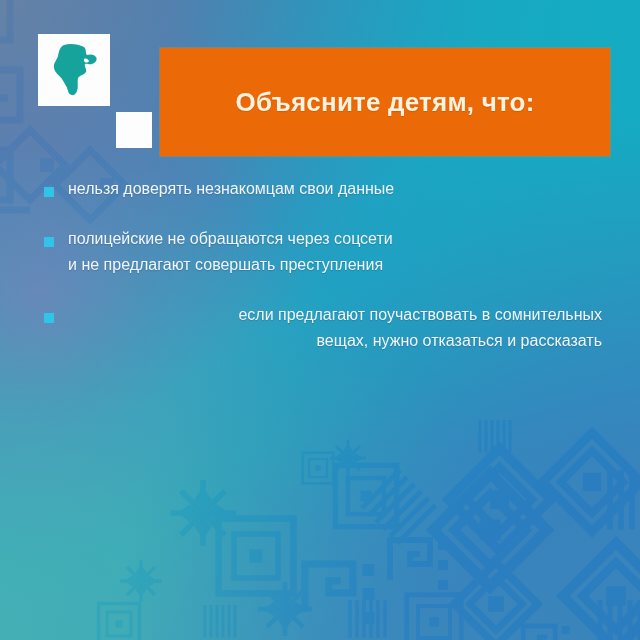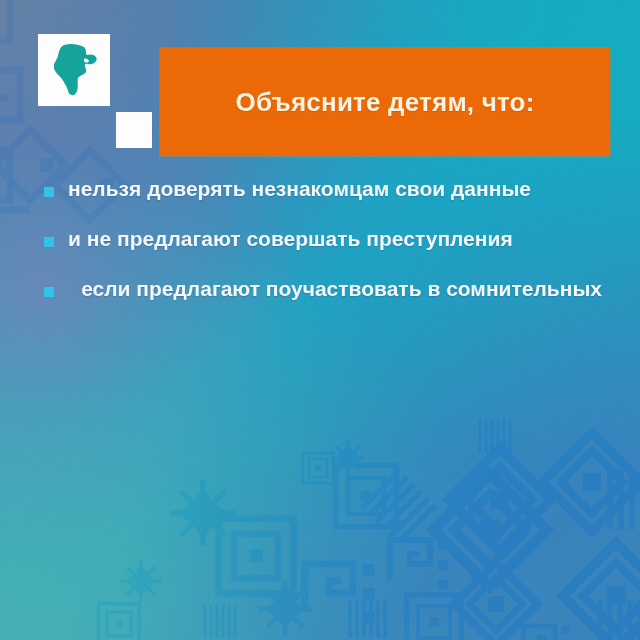--- a/index.html
+++ b/index.html
@@ -114,23 +114,23 @@
   }
   .bullet-item:last-child { margin-bottom: 0; text-align: right; }
   .bullet-marker {
     position: absolute;
     left: 2px; top: 11px;
     width: 10px; height: 10px;
     background: #2fc4e8;
   }
   .bullet-lines {
     color: #f3f7fa;
-    font-size: 21px;
+    font-size: 16px;
     line-height: 26px;
-    font-weight: bold;
+    font-weight: normal;
     text-shadow: 0 1px 1px rgba(30,70,110,0.30);
   }
   .bullet-lines .line { display: block; white-space: nowrap; }
 </style>
 </head>
 <body>
 
 <div id="poster">
 
   <div class="grad-layer g-topleft"></div>
@@ -286,26 +286,28 @@
     <div class="bullet-item">
       <span class="bullet-marker"></span>
       <span class="bullet-lines">
         <span class="line">нельзя доверять незнакомцам свои данные</span>
       </span>
     </div>
 
     <div class="bullet-item">
       <span class="bullet-marker"></span>
       <span class="bullet-lines">
+        <span class="line">полицейские не обращаются через соцсети</span>
         <span class="line">и не предлагают совершать преступления</span>
       </span>
     </div>
 
 
     <div class="bullet-item">
       <span class="bullet-marker"></span>
       <span class="bullet-lines">
         <span class="line">если предлагают поучаствовать в сомнительных</span>
+        <span class="line">вещах, нужно отказаться и рассказать</span>
       </span>
     </div>
 
   </div>
 </div>
 
 </body></html>

